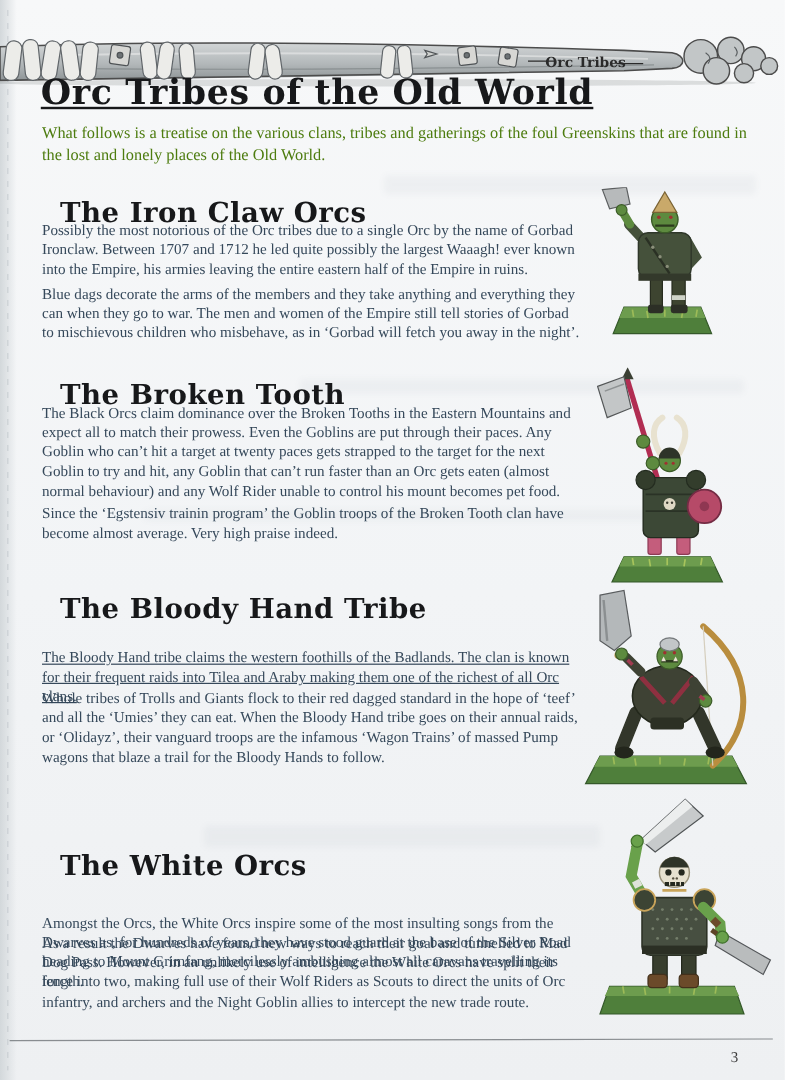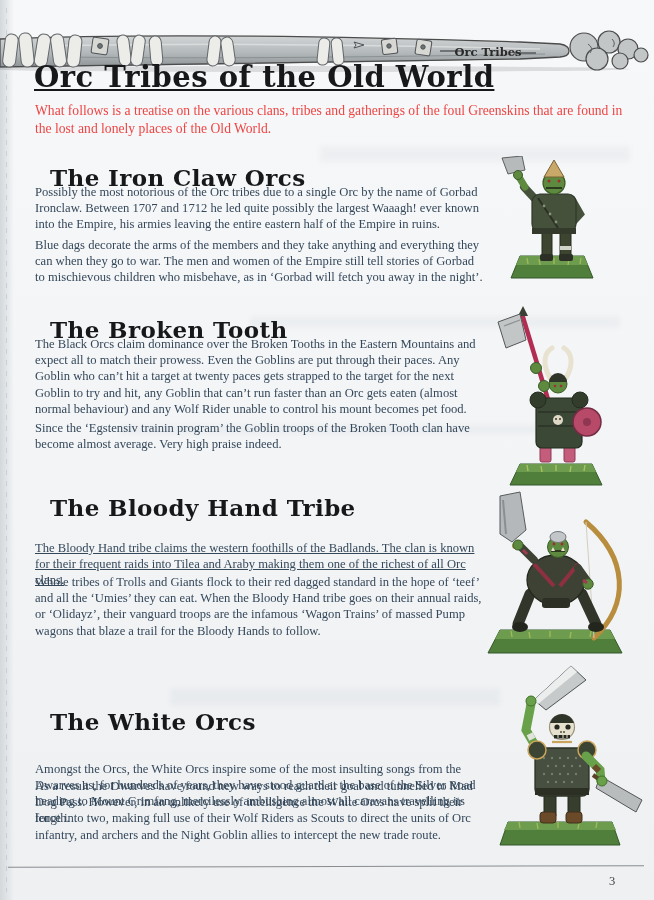--- a/index.html
+++ b/index.html
@@ -14,21 +14,21 @@
     background:repeating-linear-gradient(180deg,#b3bac0 0 5px,transparent 5px 11px);}
   .ghost{position:absolute;background:#6c7b8a;opacity:.055;filter:blur(2.5px);border-radius:3px;}
   .banner{position:absolute;left:0;top:26px;width:654px;height:48px;}
   .page-title{
     position:absolute;left:34px;top:60px;width:600px;margin:0;
     font-family:"DejaVu Serif",serif;font-weight:700;font-size:29px;line-height:34px;
     color:#17181a;letter-spacing:.5px;text-decoration:underline;
   }
   .intro{
     position:absolute;left:35px;top:102px;width:602px;margin:0;
-    font-size:13.6px;line-height:17.5px;color:#ef4444;
+    font-size:13.6px;line-height:17.5px;color:#4d7c0f;
   }
   .h-section{
     position:absolute;left:34px;margin:16px;
     font-family:"DejaVu Serif",serif;font-weight:700;font-size:23px;
     color:#17181a;letter-spacing:.4px;
   }
   .para{
     position:absolute;left:35px;width:450px;margin:0;
     font-size:12.6px;line-height:16.2px;color:#35485a;
   }

